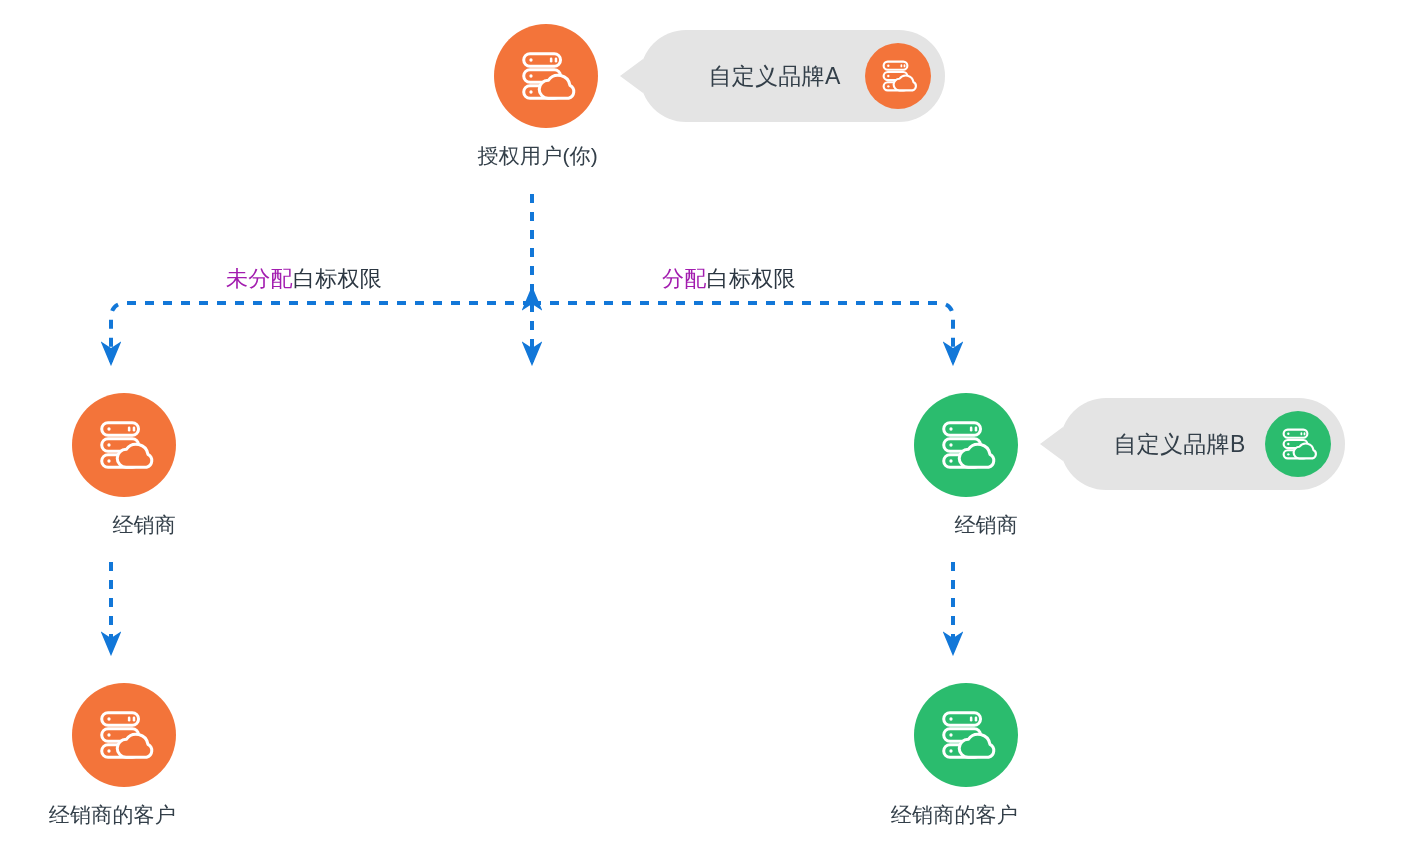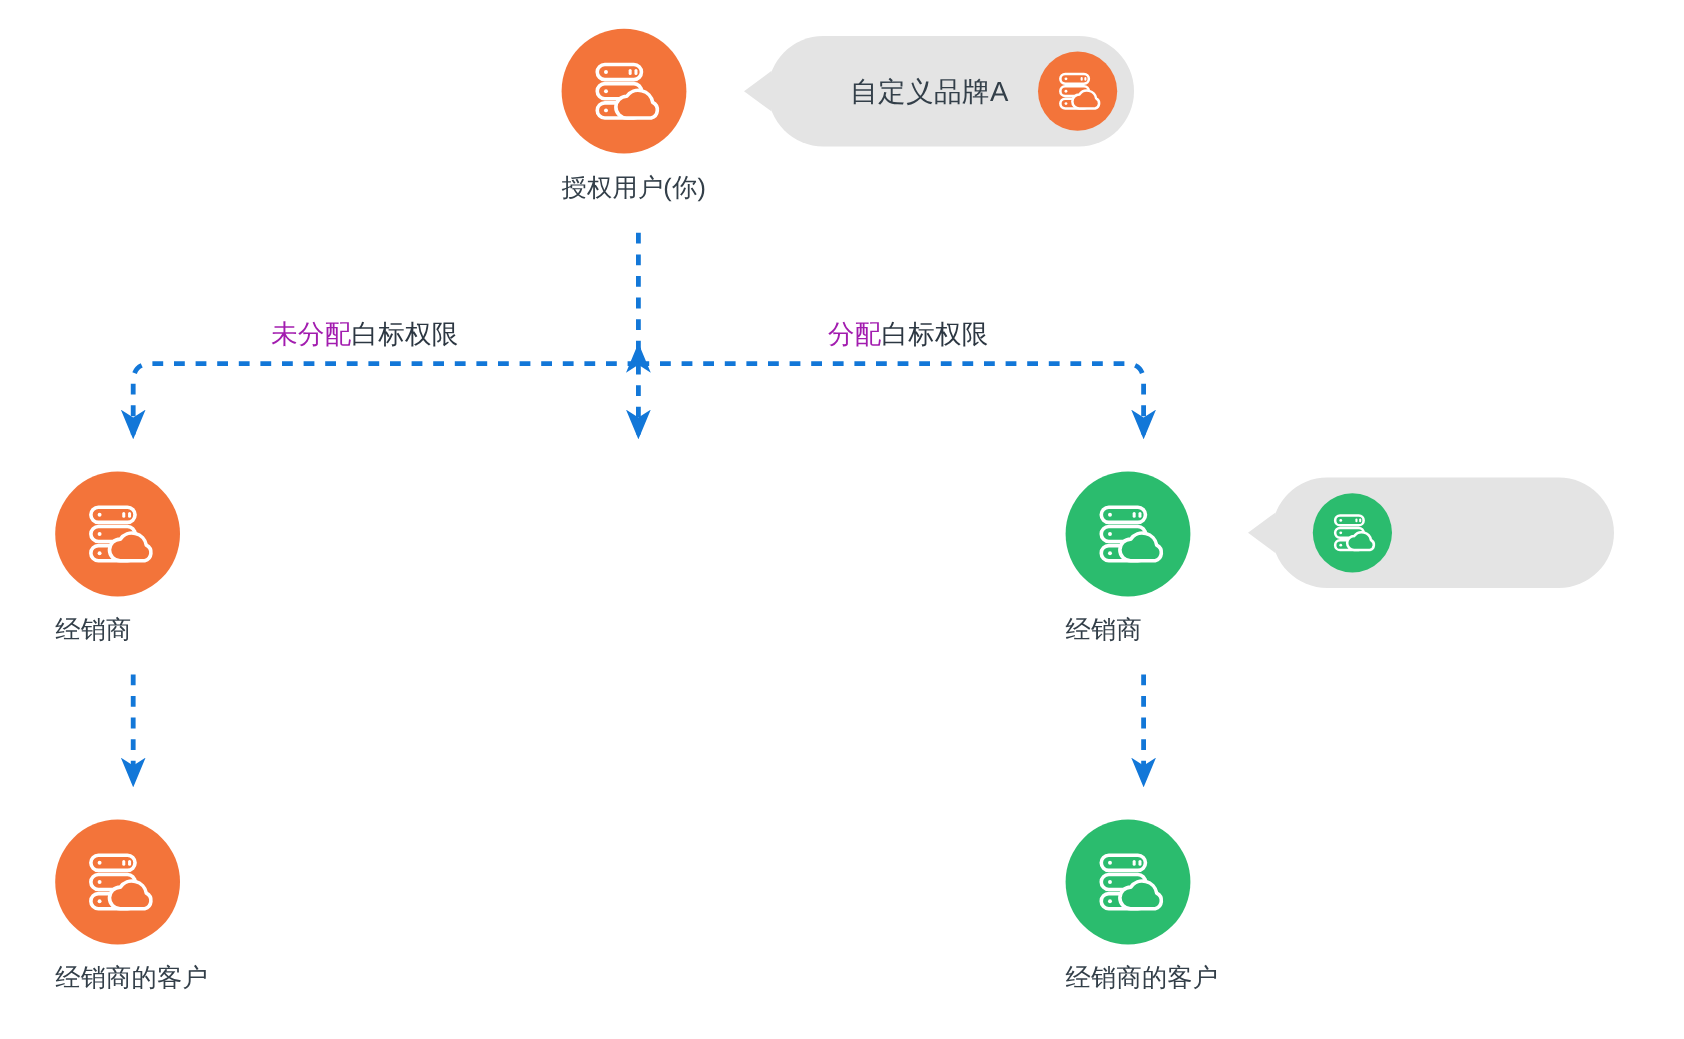--- a/index.html
+++ b/index.html
@@ -22,21 +22,21 @@
     left: 0;
     top: 0;
     width: 1403px;
     height: 866px;
     pointer-events: none;
   }
   .node {
     position: absolute;
     display: flex;
     flex-direction: column;
-    align-items: flex-start;
+    align-items: flex-end;
   }
   .node-circle {
     border-radius: 50%;
     display: flex;
     align-items: center;
     justify-content: center;
   }
   .node-label {
     margin-top: 14px;
     font-size: 21px;
@@ -150,21 +150,21 @@
         </g>
         <path d="M34.2,55 a9.3,9.3 0 0 1 0.2,-18.6 a12.4,12.4 0 0 1 22.3,5.2 a7.2,7.2 0 0 1 -1.4,13.4 Z" fill="#f3743a" stroke="#ffffff" stroke-width="3.4" stroke-linejoin="round"></path>
       </svg>
     </div>
   </div>
 
   <div class="edge-label" style="left:226px; top:264px;">
     <span class="hl">未分配</span><span>白标权限</span>
   </div>
 
-  <div class="edge-label" style="left:690px; top:264px;text-align:center;">
+  <div class="edge-label" style="left:662px; top:264px;text-align:center;">
     <span class="hl">分配</span><span>白标权限</span>
   </div>
 
   <div class="node" style="left:46px; top:393px; width:130px;">
     <div class="node-circle" style="width:104px; height:104px; background:#f3743a;">
       <svg width="62" height="62" viewBox="0 0 64 64" xmlns="http://www.w3.org/2000/svg">
         <g fill="none" stroke="#ffffff" stroke-width="3.1">
           <rect x="9" y="9" width="38" height="13" rx="6.5"></rect>
           <rect x="9" y="25.5" width="38" height="13" rx="6.5"></rect>
           <rect x="9" y="42" width="38" height="13" rx="6.5"></rect>
@@ -199,20 +199,21 @@
           <rect x="41" y="13" width="2.6" height="5" rx="1.3"></rect>
         </g>
         <path d="M34.2,55 a9.3,9.3 0 0 1 0.2,-18.6 a12.4,12.4 0 0 1 22.3,5.2 a7.2,7.2 0 0 1 -1.4,13.4 Z" fill="#2bbc6e" stroke="#ffffff" stroke-width="3.1" stroke-linejoin="round"></path>
       </svg>
     </div>
     <div class="node-label">经销商</div>
   </div>
 
   <div class="bubble" style="left:1060px; top:398px; width:285px; height:92px; border-radius:46px; padding:0 14px 0 34px;">
     <div class="bubble-tail" style="left:-20px; top:29px;"></div>
+    <div class="bubble-text" style="flex:1; text-align:center;">自定义品牌B</div>
     <div class="bubble-icon-circle" style="width:66px; height:66px; background:#2bbc6e;">
       <svg width="40" height="40" viewBox="0 0 64 64" xmlns="http://www.w3.org/2000/svg">
         <g fill="none" stroke="#ffffff" stroke-width="3.4">
           <rect x="9" y="9" width="38" height="13" rx="6.5"></rect>
           <rect x="9" y="25.5" width="38" height="13" rx="6.5"></rect>
           <rect x="9" y="42" width="38" height="13" rx="6.5"></rect>
         </g>
         <g fill="#ffffff">
           <circle cx="16.5" cy="15.5" r="1.9"></circle>
           <circle cx="16.5" cy="32" r="1.9"></circle>

